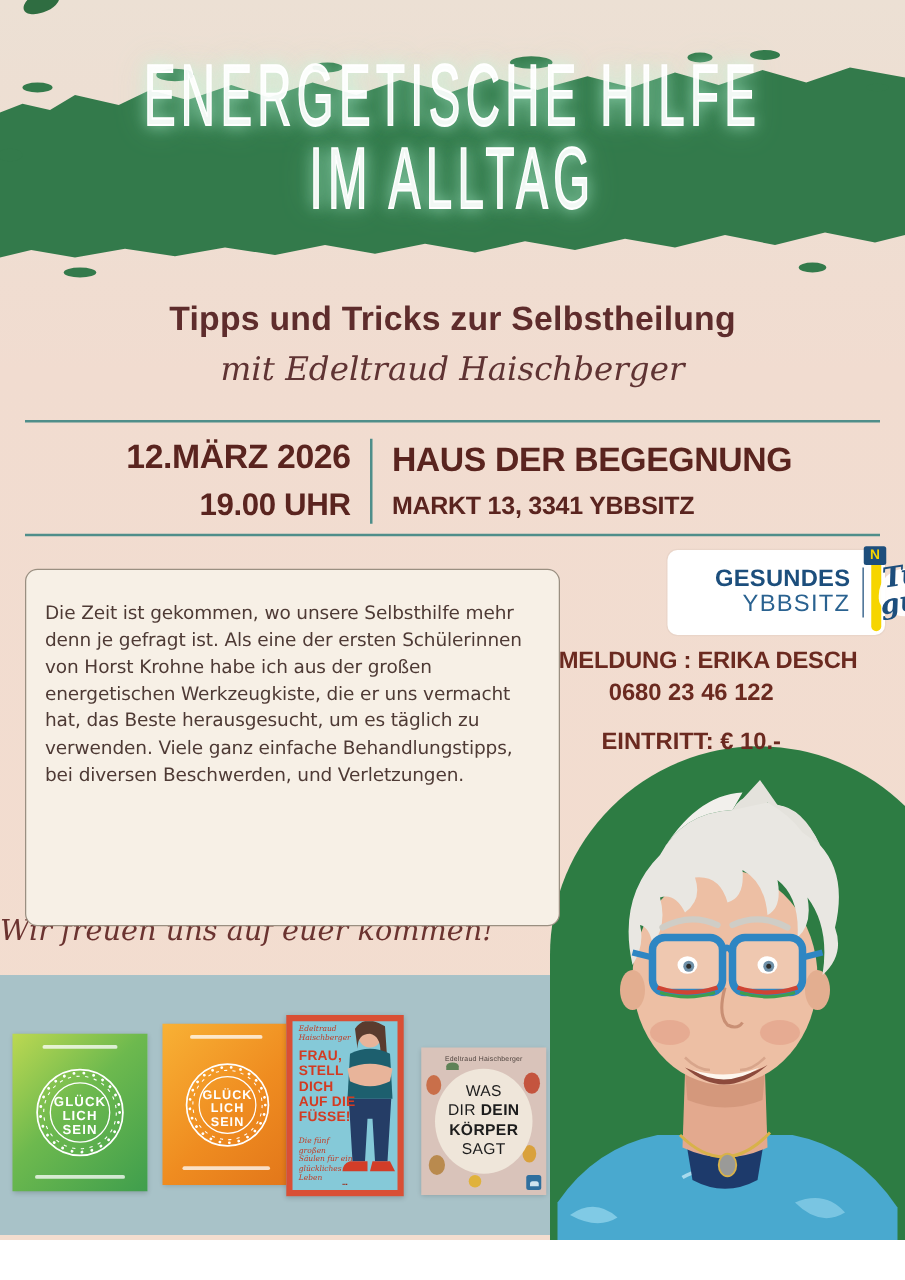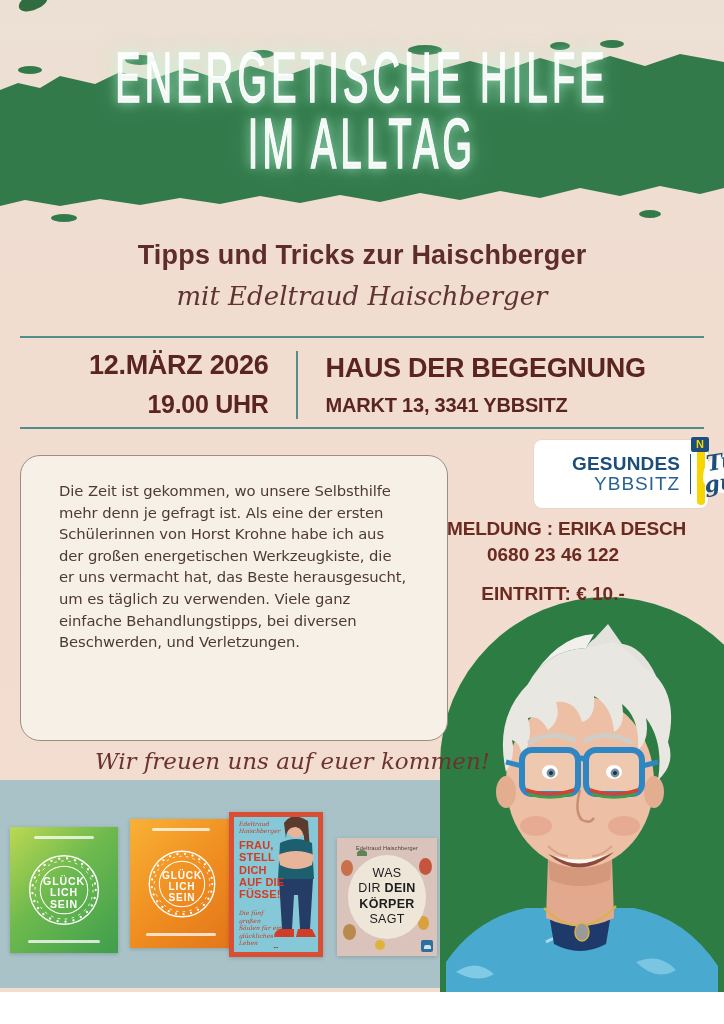--- a/index.html
+++ b/index.html
@@ -24,21 +24,21 @@
   .banner-line.l2{margin-top:14px;}
   
   .subtitle{position:absolute;left:0;top:240px;width:724px;text-align:center;
     font-size:27px;color:#5e2c2c;font-weight:bold;letter-spacing:.2px;}
   .presenter{position:absolute;left:0;top:281px;width:724px;text-align:center;
     font-family:"DejaVu Serif", serif;font-style:italic;font-size:26px;color:#5f3333;}
   
   .rule{position:absolute;left:20px;width:684px;height:2px;background:#4f8e8a;}
   .rule.r1{top:336px;} .rule.r2{top:427px;}
   
-  .event-row{position:absolute;left:0;top:350px;width:724px;display:flex;justify-content:center;align-items:center;gap:12px;}
+  .event-row{position:absolute;left:0;top:350px;width:724px;display:flex;justify-content:center;align-items:center;gap:0;}
   .event-left{width:215px;text-align:right;color:#5a241f;padding-right:15px;}
   .event-date{font-size:27px;font-weight:bold;letter-spacing:-.3px;}
   .event-time{font-size:25px;font-weight:bold;margin-top:9px;letter-spacing:-.3px;}
   .event-divider{width:2px;height:68px;background:#4f8e8a;}
   .event-right{width:345px;text-align:left;color:#5a241f;padding-left:16px;}
   .event-venue{font-size:27px;font-weight:bold;letter-spacing:-.3px;}
   .event-address{font-size:20px;font-weight:bold;margin-top:10px;letter-spacing:-.2px;}
   
   .logo{position:absolute;left:534px;top:440px;width:174px;height:68px;background:#ffffff;
     border-radius:8px;display:flex;align-items:center;z-index:4;box-shadow:0 0 0 1px rgba(0,0,0,.03);}
@@ -56,26 +56,26 @@
   .badge-script .t2{font-size:22px;display:block;}
   .badge-flag{position:absolute;right:-4px;top:-6px;width:18px;height:15px;background:#1d4e7c;
     border-radius:2px;color:#f6d500;font-size:11px;font-weight:bold;text-align:center;line-height:15px;z-index:3;}
   
   .registration{position:absolute;right:16px;top:518px;width:310px;text-align:center;color:#6b2a20;z-index:4;}
   .reg-line{font-size:19px;font-weight:bold;letter-spacing:-.2px;}
   .reg-phone{font-size:19px;font-weight:bold;margin-top:4px;}
   .reg-entry{font-size:19px;font-weight:bold;margin-top:17px;}
   
   .desc-box{position:absolute;left:20px;top:455px;width:428px;height:286px;background:#f7f0e6;
-    border:1px solid #9a8f81;border-radius:20px;padding:24px 38px;box-sizing:border-box;z-index:5;}
+    border:1px solid #9a8f81;border-radius:10px;padding:24px 15px;box-sizing:border-box;z-index:5;}
   .desc-box p{margin:0;font-size:14.8px;line-height:1.46;color:#4e3a35;letter-spacing:-.1px;
     font-family:"DejaVu Sans", sans-serif;}
   
-  .closing{position:absolute;left:0;top:732px;width:490px;text-align:right;
-    font-family:"DejaVu Serif", serif;font-style:italic;font-size:23px;color:#6b3330;z-index:3;margin-top:16px;}
+  .closing{position:absolute;left:0;top:732px;width:490px;text-align:left;
+    font-family:"DejaVu Serif", serif;font-style:italic;font-size:23px;color:#6b3330;z-index:3;}
   
   .blue-band{position:absolute;left:0;top:780px;width:724px;height:208px;background:#a8c2c8;z-index:1;}
   .bottom-strip{position:absolute;left:0;top:988px;width:724px;height:36px;background:#f3ddcf;z-index:1;}
   
   .arch{position:absolute;left:440px;top:597px;width:334px;height:427px;background:#2d7c43;
     border-radius:167px 167px 0 0;z-index:2;}
   .portrait{position:absolute;left:436px;top:622px;width:288px;height:402px;z-index:3;}
   
   .book{position:absolute;z-index:2;box-shadow:0 1px 4px rgba(0,0,0,.18);}
   .book1{left:10px;top:827px;width:108px;height:126px;background:linear-gradient(135deg,#bcd852 0%,#6db94e 45%,#3f9e4d 100%);}
@@ -122,21 +122,21 @@
     <ellipse cx="650" cy="186" rx="11" ry="4" fill="#337a4b"></ellipse>
     <ellipse cx="64" cy="190" rx="13" ry="4" fill="#337a4b"></ellipse>
     <ellipse cx="8" cy="96" rx="10" ry="5" fill="#337a4b"></ellipse>
   </svg>
 
   <div class="banner-titles">
     <span class="banner-line">ENERGETISCHE HILFE</span>
     <span class="banner-line l2">IM ALLTAG</span>
   </div>
 
-  <div class="subtitle">Tipps und Tricks zur Haischberger</div>
+  <div class="subtitle">Tipps und Tricks zur Selbstheilung</div>
   <div class="presenter">mit Edeltraud Haischberger</div>
 
   <div class="rule r1"></div>
 
   <div class="event-row">
     <div class="event-left">
       <div class="event-date">12.MÄRZ 2026</div>
       <div class="event-time">19.00 UHR</div>
     </div>
     <div class="event-divider"></div>

